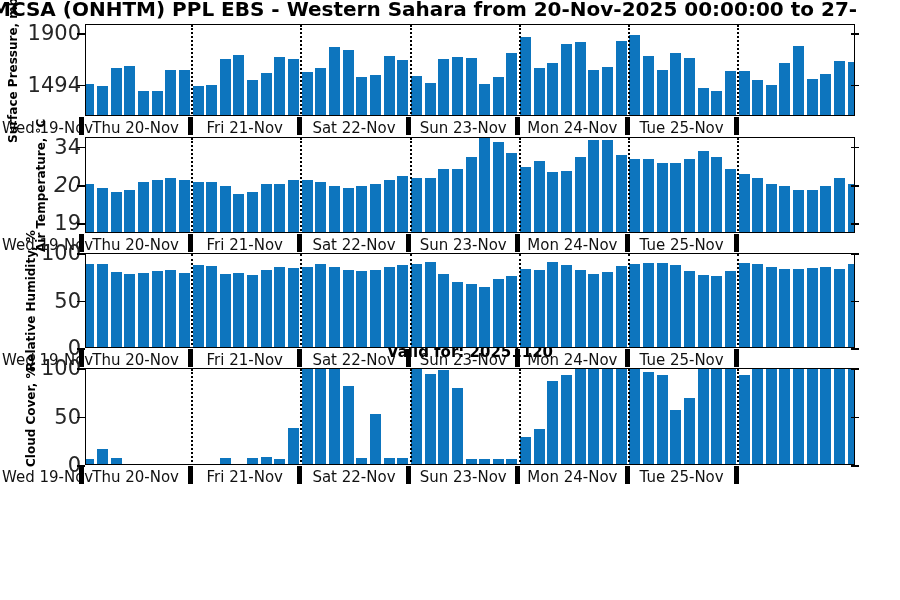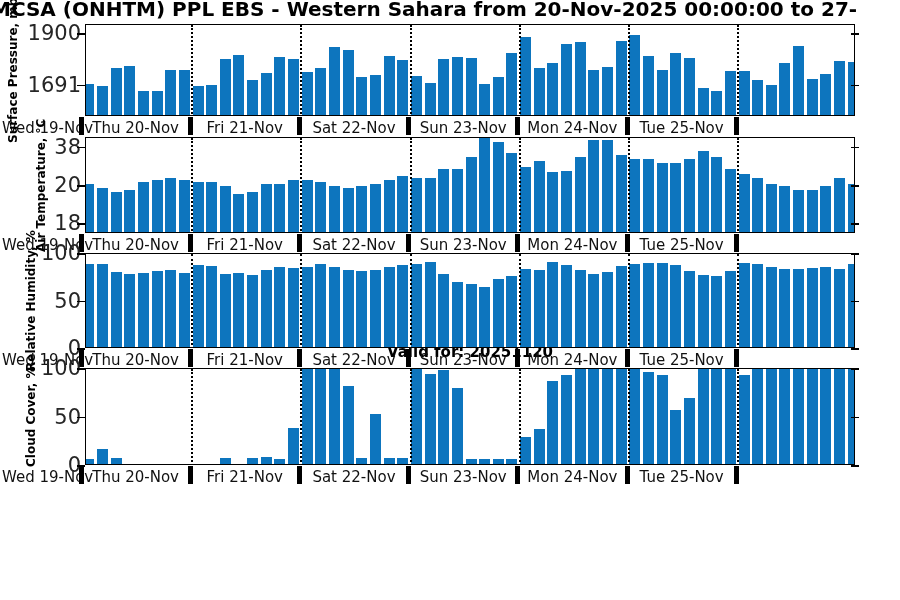--- a/index.html
+++ b/index.html
@@ -156,21 +156,21 @@
         <div class="bar" style="left: 748.075px; width: 11px; bottom: 0px; height: 53.7528px; background: rgb(13, 117, 190);"></div>
         <div class="bar" style="left: 761.725px; width: 11px; bottom: 0px; height: 52.7191px; background: rgb(13, 117, 190);"></div>
         <div class="dotline" style="left: 105.2px; height: 92px;"></div>
         <div class="dotline" style="left: 214.4px; height: 92px;"></div>
         <div class="dotline" style="left: 323.6px; height: 92px;"></div>
         <div class="dotline" style="left: 432.8px; height: 92px;"></div>
         <div class="dotline" style="left: 542px; height: 92px;"></div>
         <div class="dotline" style="left: 651.2px; height: 92px;"></div>
       </div>
     </div>
-    <div class="ytick" style="top: 72.9888px;">1691</div>
+    <div class="ytick" style="top: 72.9888px;">1494</div>
     <div class="tickdash" style="left: 77px; width: 8px; top: 84.9888px;"></div>
     <div class="tickdash" style="left: 851px; width: 8px; top: 84.9888px;"></div>
     <div class="ytick" style="top: 21.3034px;">1900</div>
     <div class="tickdash" style="left: 77px; width: 8px; top: 33.3034px;"></div>
     <div class="tickdash" style="left: 851px; width: 8px; top: 33.3034px;"></div>
     <div class="ylab" style="left: 6px; top: 24px; height: 92px;">Surface Pressure, mb</div>
     <div class="pbox" style="left: 85px; top: 137px; width: 770px; height: 96px;">
       <div class="parea">
         <div class="bar" style="left: -2.675px; width: 11px; bottom: 0px; height: 48px; background: rgb(13, 117, 190);"></div>
         <div class="bar" style="left: 10.975px; width: 11px; bottom: 0px; height: 44.16px; background: rgb(13, 117, 190);"></div>
@@ -230,27 +230,27 @@
         <div class="bar" style="left: 748.075px; width: 11px; bottom: 0px; height: 53.76px; background: rgb(13, 117, 190);"></div>
         <div class="bar" style="left: 761.725px; width: 11px; bottom: 0px; height: 48px; background: rgb(13, 117, 190);"></div>
         <div class="dotline" style="left: 105.2px; height: 96px;"></div>
         <div class="dotline" style="left: 214.4px; height: 96px;"></div>
         <div class="dotline" style="left: 323.6px; height: 96px;"></div>
         <div class="dotline" style="left: 432.8px; height: 96px;"></div>
         <div class="dotline" style="left: 542px; height: 96px;"></div>
         <div class="dotline" style="left: 651.2px; height: 96px;"></div>
       </div>
     </div>
-    <div class="ytick" style="top: 211.4px;">18</div>
+    <div class="ytick" style="top: 211.4px;">19</div>
     <div class="tickdash" style="left: 77px; width: 8px; top: 223.4px;"></div>
     <div class="tickdash" style="left: 851px; width: 8px; top: 223.4px;"></div>
-    <div class="ytick" style="top: 173px;">20</div>
+    <div class="ytick" style="top: 173px; font-style: italic;">20</div>
     <div class="tickdash" style="left: 77px; width: 8px; top: 185px;"></div>
     <div class="tickdash" style="left: 851px; width: 8px; top: 185px;"></div>
-    <div class="ytick" style="top: 134.6px;">38</div>
+    <div class="ytick" style="top: 134.6px;">34</div>
     <div class="tickdash" style="left: 77px; width: 8px; top: 146.6px;"></div>
     <div class="tickdash" style="left: 851px; width: 8px; top: 146.6px;"></div>
     <div class="ylab" style="left: 34px; top: 137px; height: 96px;">Air Temperature, °C</div>
     <div class="pbox" style="left: 85px; top: 253px; width: 770px; height: 95px;">
       <div class="parea">
         <div class="bar" style="left: -2.675px; width: 11px; bottom: 0px; height: 82.65px; background: rgb(13, 117, 190);"></div>
         <div class="bar" style="left: 10.975px; width: 11px; bottom: 0px; height: 82.65px; background: rgb(13, 117, 190);"></div>
         <div class="bar" style="left: 24.625px; width: 11px; bottom: 0px; height: 75.05px; background: rgb(13, 117, 190);"></div>
         <div class="bar" style="left: 38.275px; width: 11px; bottom: 0px; height: 73.15px; background: rgb(13, 117, 190);"></div>
         <div class="bar" style="left: 51.925px; width: 11px; bottom: 0px; height: 74.1px; background: rgb(13, 117, 190);"></div>

